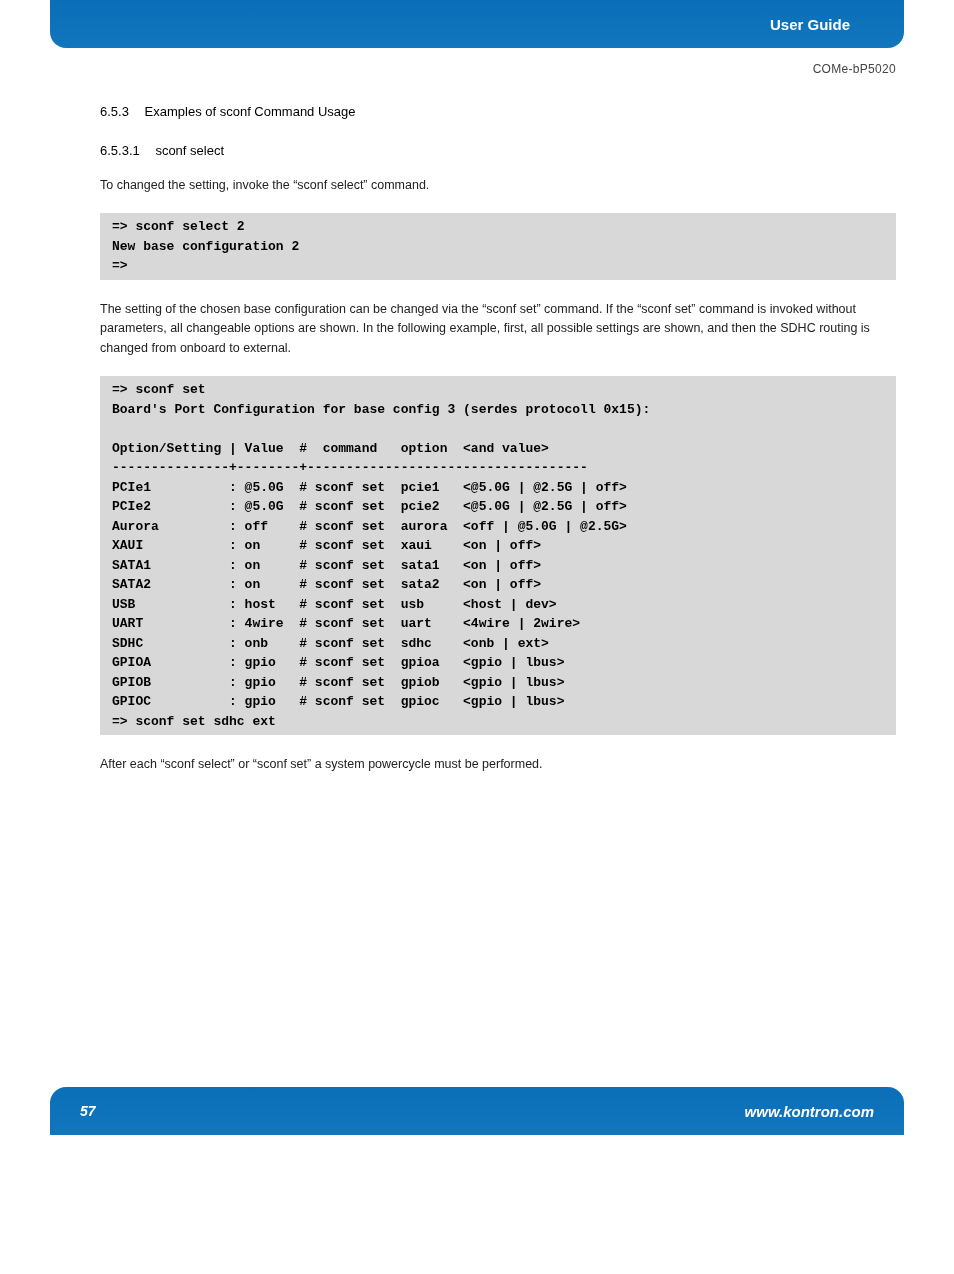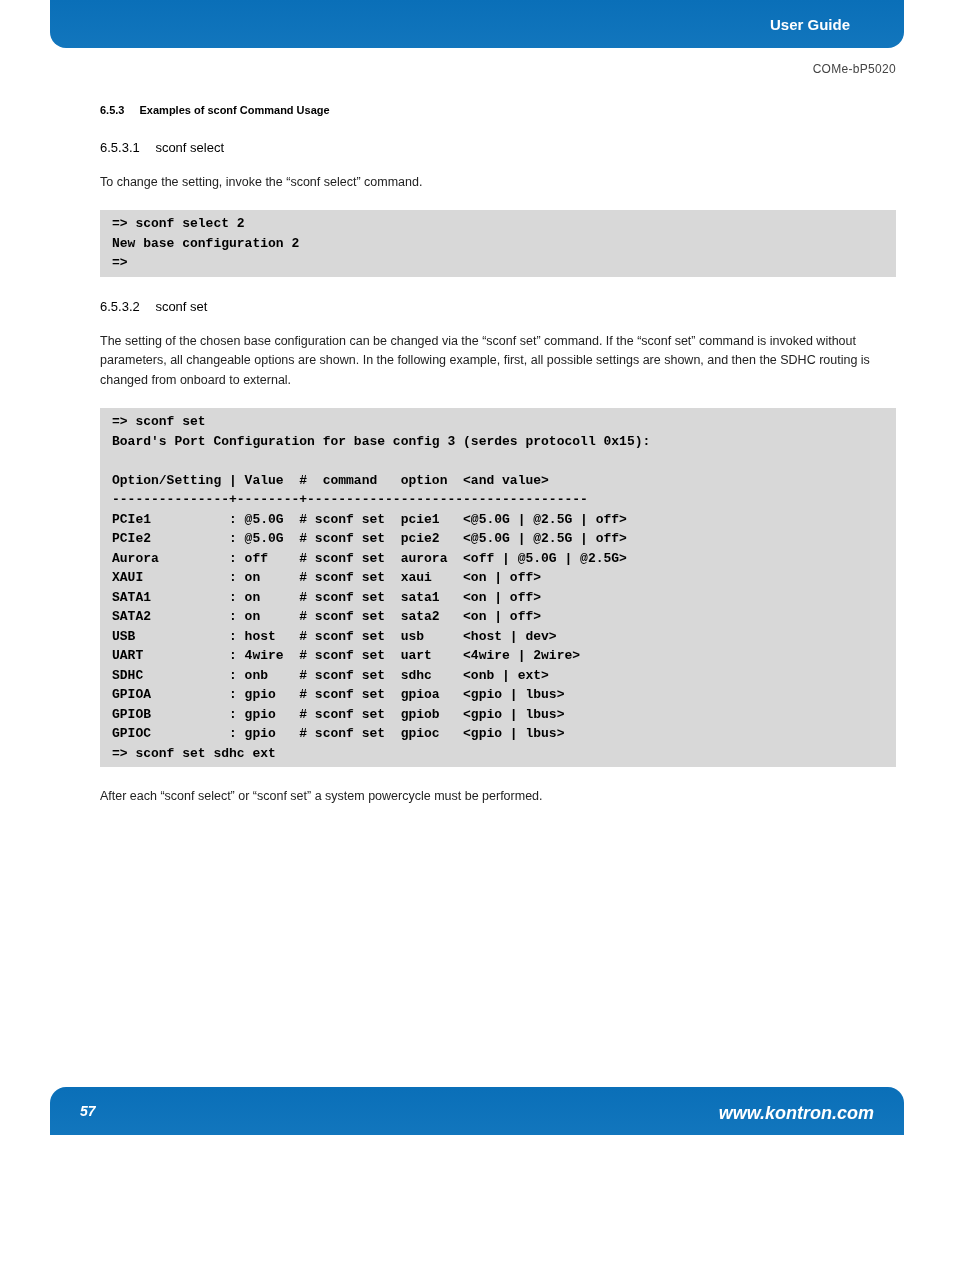--- a/index.html
+++ b/index.html
@@ -6,34 +6,34 @@
   html, body { width: 954px; height: 1274px; font-family: "Segoe UI", Tahoma, sans-serif; background: #fff; }
   .page { position: relative; width: 954px; height: 1135px; background: #fff; }
   .topbar {
     position: absolute; top: 0; left: 50px; right: 50px; height: 48px;
     background: linear-gradient(#0a6fb8, #1276bd);
     border-bottom-left-radius: 16px; border-bottom-right-radius: 16px;
   }
   .topbar-title { position: absolute; right: 54px; top: 16px; color: #fff; font-weight: 700; font-size: 15px; }
   .docid { position: absolute; top: 62px; right: 58px; font-size: 12px; color: #444; letter-spacing: 0.3px; }
   .content { position: absolute; left: 100px; right: 58px; top: 104px; bottom: 70px; }
-  .h3 { font-size: 11px; font-weight: 700; margin-bottom: 24px; }
+  .h3 { font-size: 13px; font-weight: 400; margin-bottom: 24px; }
   .h4 { font-size: 13px; font-weight: 400; margin-bottom: 18px; margin-top: 22px; }
   .sec-num { margin-right: 12px; }
   .para { font-size: 12.5px; line-height: 1.55; color: #222; margin-bottom: 18px; }
   .codebox { background: #d8d8d8; padding: 4px 12px; font-family: "Courier New", monospace; font-size: 13px; font-weight: 700; line-height: 1.5; white-space: pre; overflow: hidden; margin-bottom: 20px; }
   .footer {
     position: absolute; left: 50px; right: 50px; bottom: 0; height: 48px;
     background: linear-gradient(#0a6fb8, #1276bd);
     border-top-left-radius: 16px; border-top-right-radius: 16px;
     color: #fff;
     font-style: italic;
   }
   .footer-page { position: absolute; left: 30px; top: 16px; font-weight: 700; font-size: 14px; }
-  .footer-url  { position: absolute; right: 30px; top: 16px; font-weight: 700; font-size: 18px; }
+  .footer-url  { position: absolute; right: 30px; top: 16px; font-weight: 700; font-size: 15px; }
 </style>
 </head>
 <body>
 
 <div class="page">
 
   <div class="topbar">
     <div class="topbar-title">User Guide</div>
   </div>
   <div class="docid">COMe-bP5020</div>
@@ -43,30 +43,26 @@
     <div class="h3">
       <span class="sec-num">6.5.3</span>
       <span>Examples of sconf Command Usage</span>
     </div>
 
     <div class="h4">
       <span class="sec-num">6.5.3.1</span>
       <span>sconf select</span>
     </div>
 
-    <p class="para">To change the setting, invoke the “sconf select” command.</p>
+    <p class="para">To changed the setting, invoke the “sconf select” command.</p>
 
     <div class="codebox">=&gt; sconf select 2
 New base configuration 2
 =&gt;</div>
 
-    <div class="h4">
-      <span class="sec-num">6.5.3.2</span>
-      <span>sconf set</span>
-    </div>
 
     <p class="para">The setting of the chosen base configuration can be changed via the “sconf set” command. If the “sconf set” command is invoked without parameters, all changeable options are shown. In the following example, first, all possible settings are shown, and then the SDHC routing is changed from onboard to external.</p>
 
     <div class="codebox">=&gt; sconf set
 Board's Port Configuration for base config 3 (serdes protocoll 0x15):
 
 Option/Setting | Value  #  command   option  &lt;and value&gt;
 ---------------+--------+------------------------------------
 PCIe1          : @5.0G  # sconf set  pcie1   &lt;@5.0G | @2.5G | off&gt;
 PCIe2          : @5.0G  # sconf set  pcie2   &lt;@5.0G | @2.5G | off&gt;

